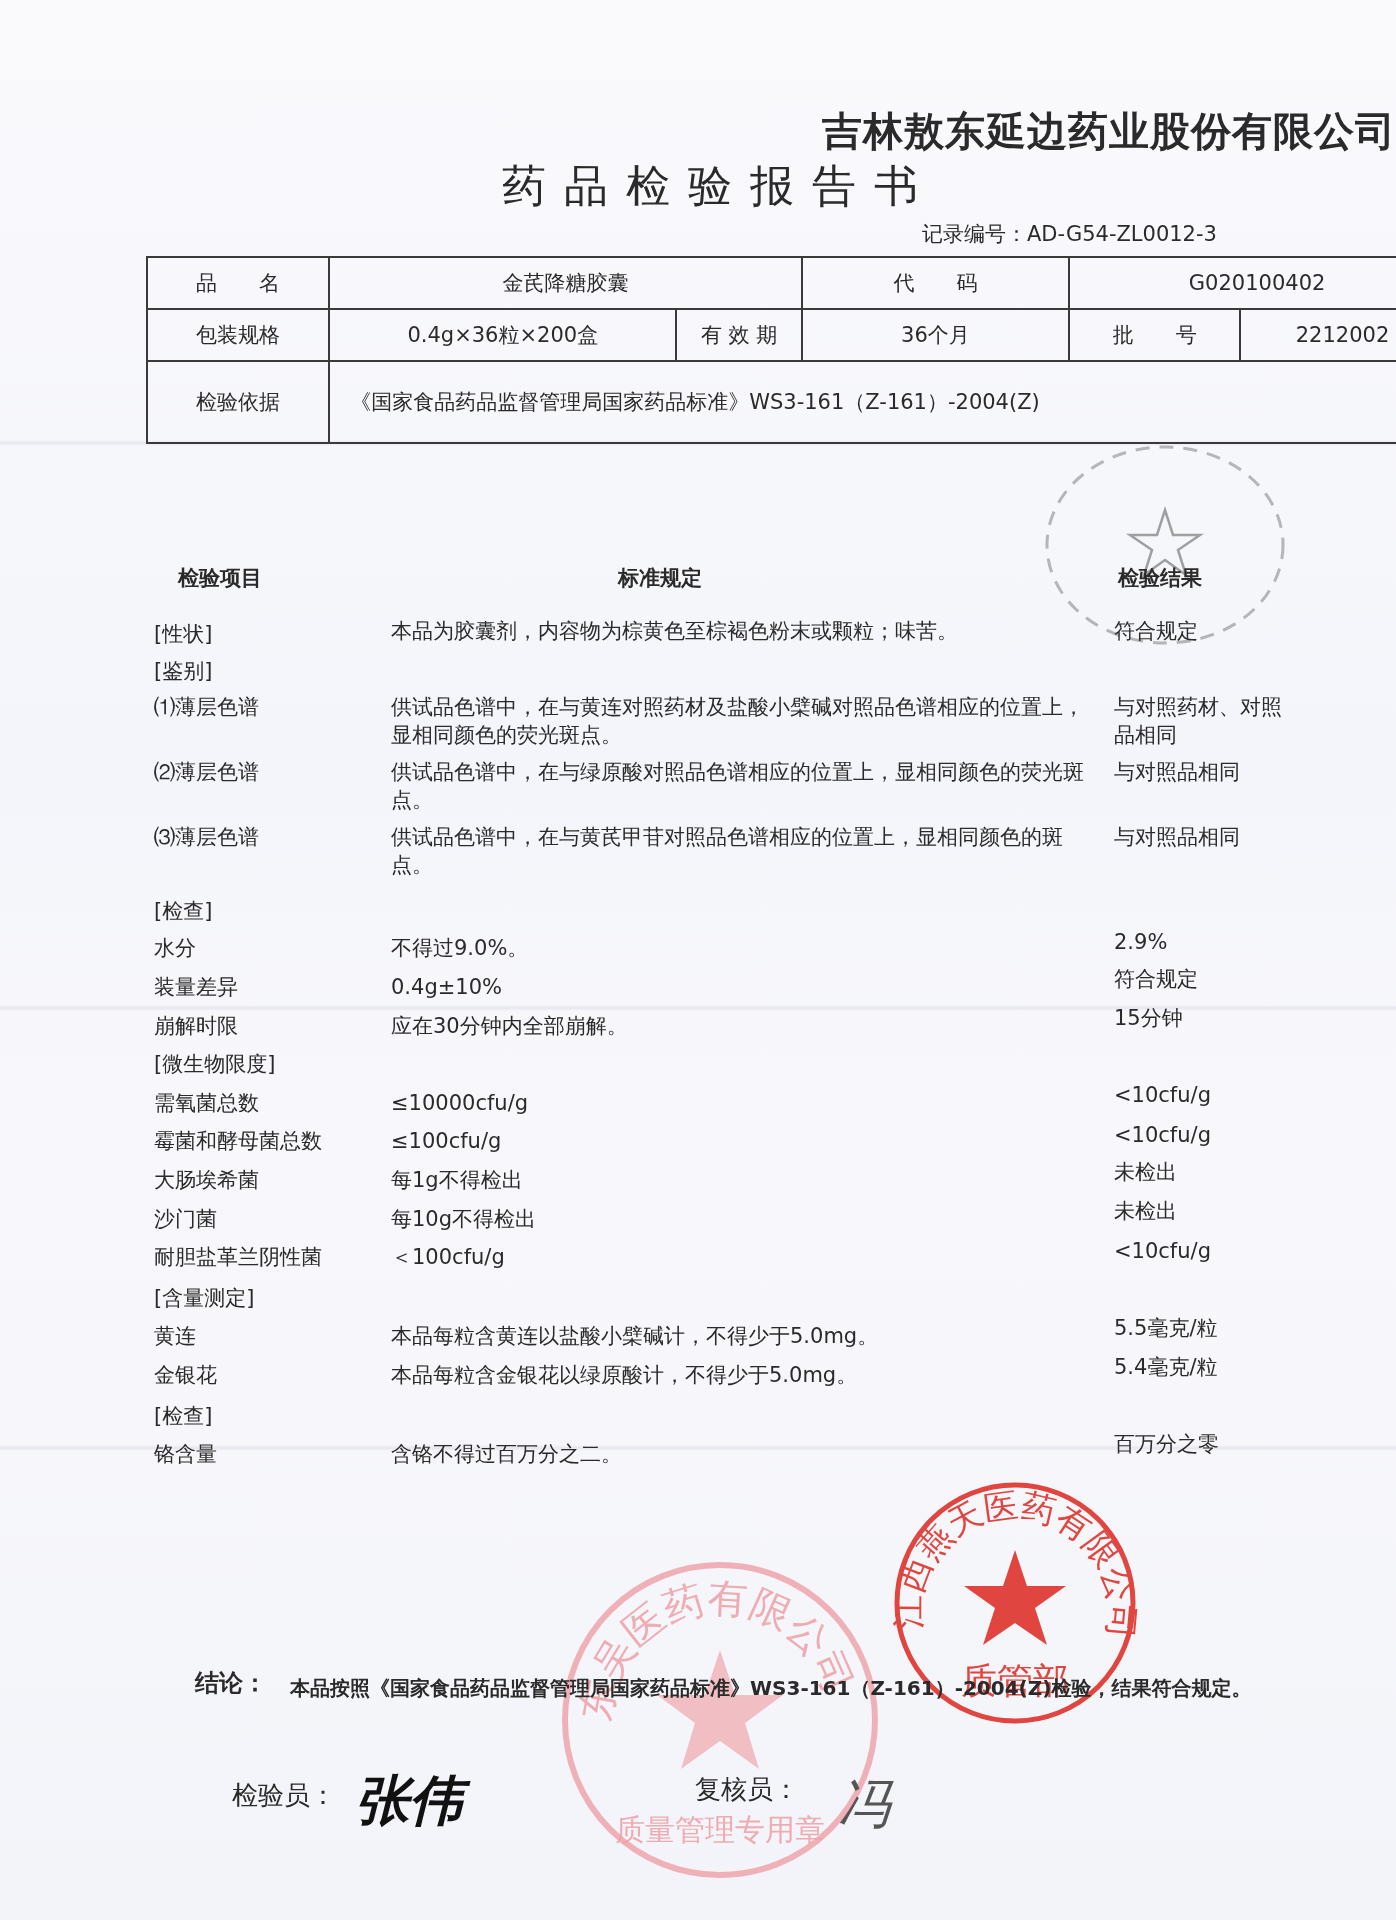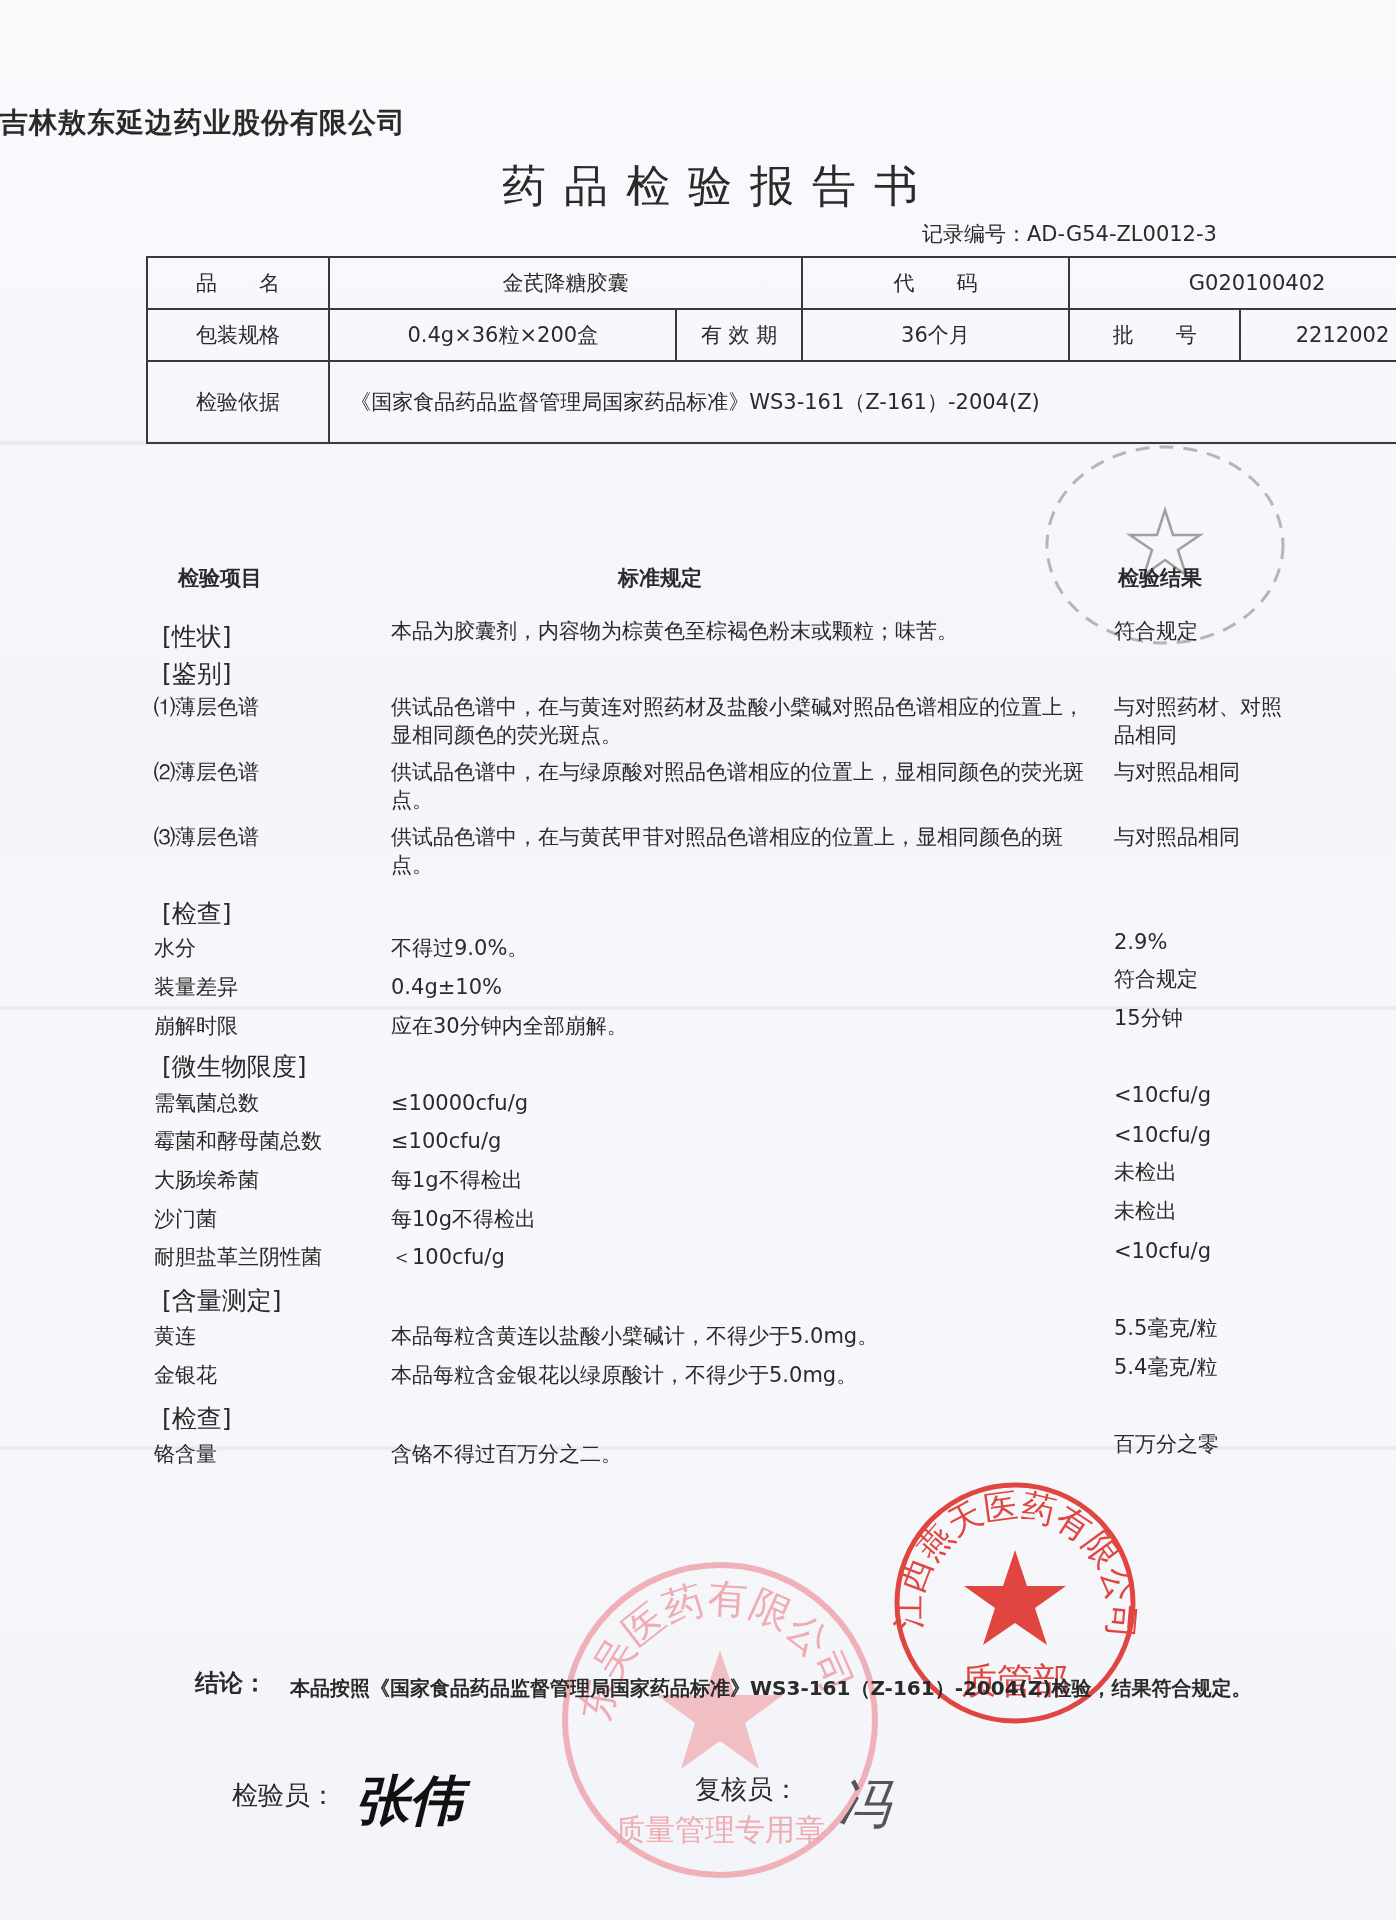--- a/index.html
+++ b/index.html
@@ -1,33 +1,33 @@
 <!DOCTYPE html>
 <html><head>
 <meta charset="utf-8">
 <style>
   html,body{margin:0;padding:0;}
   body{width:1396px;height:1920px;background:#f7f7fb;position:relative;overflow:hidden;
        font-family:"DejaVu Sans","Liberation Sans",sans-serif;color:#222;}
   .page{position:absolute;left:0;top:0;width:1396px;height:1920px;
         background:linear-gradient(180deg,#fafafd 0%,#f4f5fa 40%,#f8f8fc 60%,#f3f4f9 100%);}
   .fold{position:absolute;left:0;width:1396px;height:6px;background:linear-gradient(180deg,rgba(200,200,215,0) 0%,rgba(200,200,215,.35) 50%,rgba(200,200,215,0) 100%);}
-  .company{position:absolute;left:0;width:1396px;top:104px;text-align:left;font-size:28px;font-weight:bold;letter-spacing:1px;color:#2a2a2a;box-sizing:border-box;}
+  .company{position:absolute;left:0;width:1396px;top:104px;text-align:right;font-size:40px;font-weight:bold;letter-spacing:1px;color:#2a2a2a;padding-left:40px;box-sizing:border-box;}
   .doc-title{position:absolute;left:502px;top:157px;font-size:44px;letter-spacing:18px;color:#2a2a2a;}
   .record{position:absolute;left:922px;top:220px;font-size:21px;font-weight:normal;color:#2a2a2a;}
   table.info{position:absolute;left:146px;top:256px;width:1300px;border-collapse:collapse;font-size:21px;color:#2a2a2a;}
   table.info td{border:2px solid #3a3a3a;text-align:center;height:50px;padding:0 6px;}
   table.info tr.basis td{height:80px;}
   table.info td.basis-val{text-align:left;padding-left:20px;}
   .sec-head{position:absolute;top:564px;font-size:21px;font-weight:bold;color:#2a2a2a;}
   .row{position:absolute;left:154px;width:1160px;font-size:21px;color:#2a2a2a;}
   .row .item{position:absolute;left:0;width:230px;}
   .row .std{position:absolute;left:237px;width:700px;line-height:28px;}
   .row .res{position:absolute;left:960px;width:200px;line-height:28px;}
-  .cat{position:absolute;left:154px;font-size:25px;color:#2a2a2a;margin-left:8px;}
+  .cat{position:absolute;left:154px;font-size:21px;color:#2a2a2a;}
   .conclusion-label{position:absolute;left:195px;top:1667px;font-size:24px;font-weight:bold;color:#2a2a2a;}
   .conclusion{position:absolute;left:290px;top:1673px;width:1000px;font-size:20px;font-weight:bold;line-height:30px;color:#2a2a2a;}
   .sig-label{position:absolute;font-size:26px;color:#2a2a2a;}
   .sig{position:absolute;font-family:"DejaVu Serif",serif;font-style:italic;color:#111;}
   .stamp{position:absolute;border-radius:50%;}
   .stamp svg{position:absolute;left:0;top:0;}
 </style>
 </head>
 <body>
 

